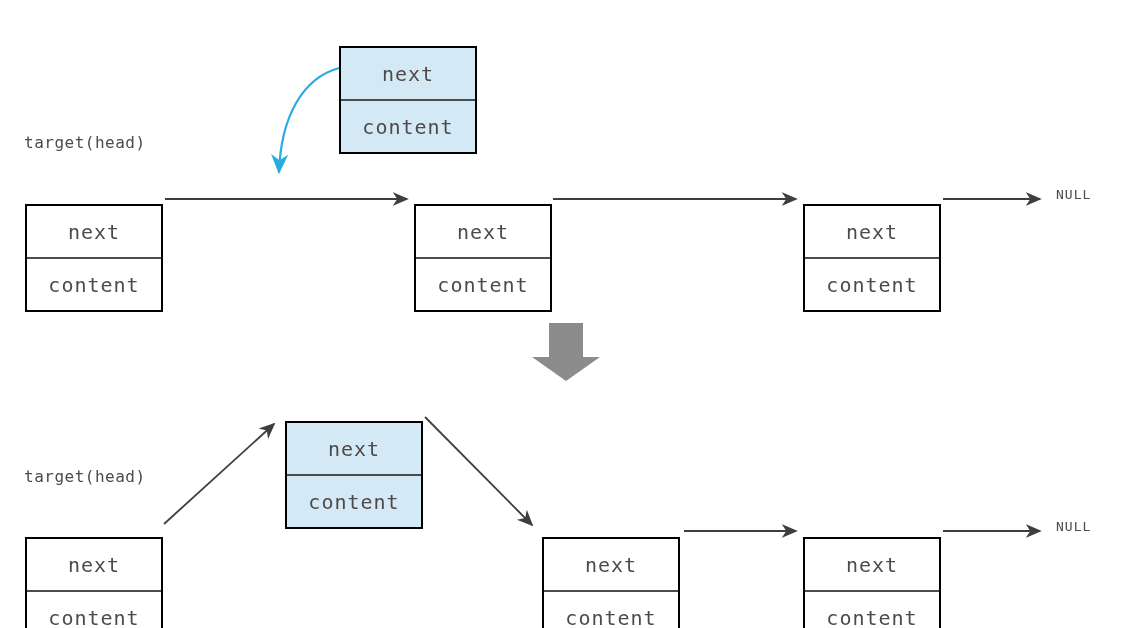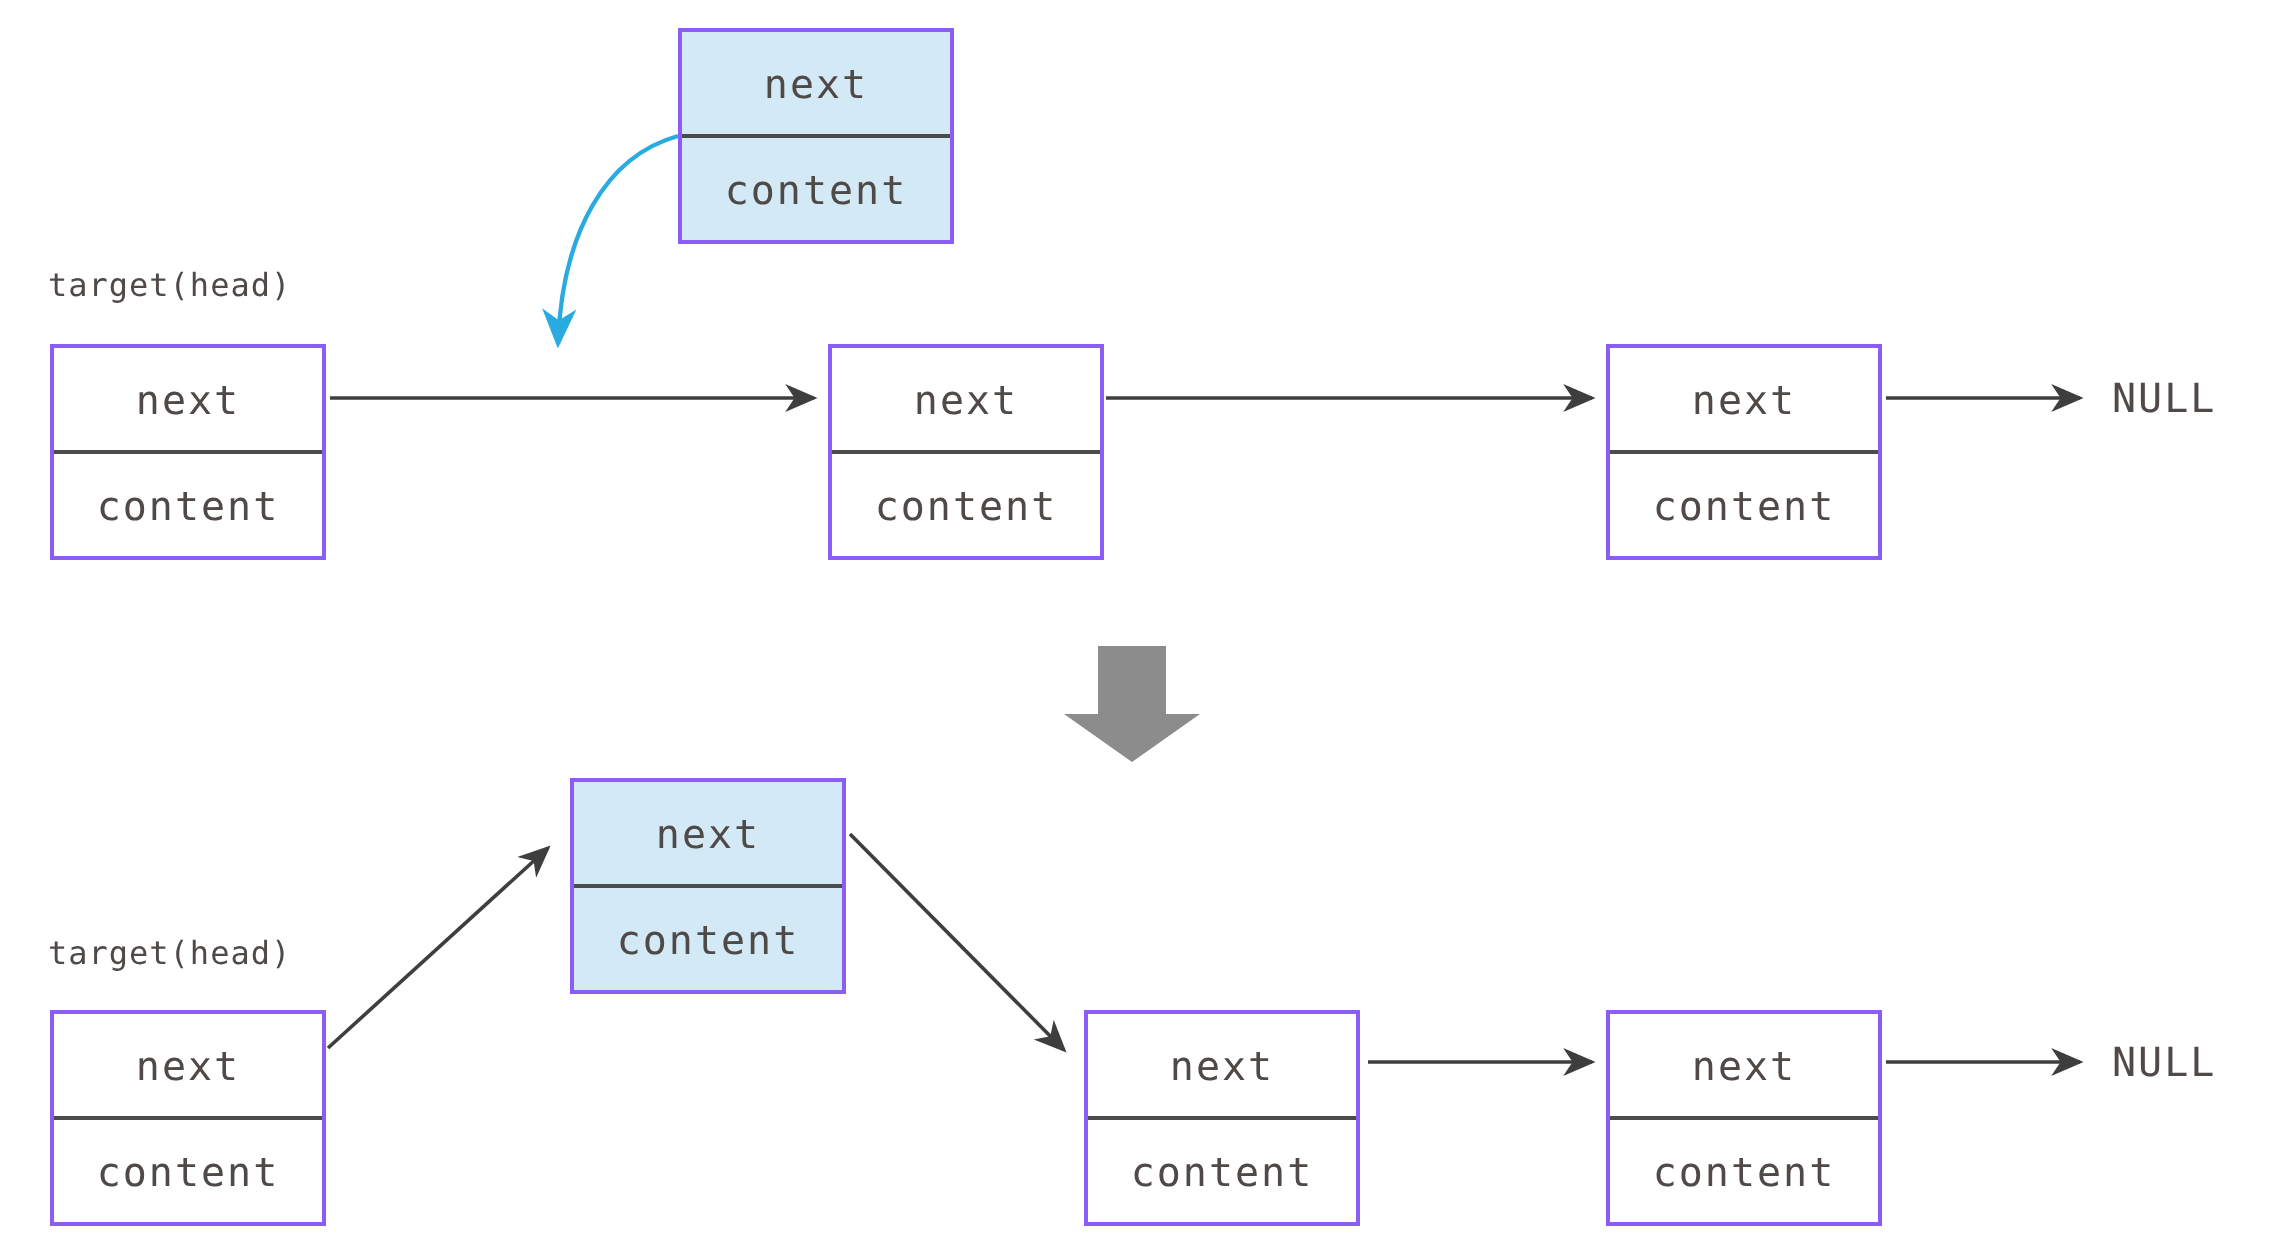--- a/index.html
+++ b/index.html
@@ -13,23 +13,24 @@
     overflow: hidden;
   }
   .wires {
     position: absolute;
     left: 0; top: 0;
     width: 1140px; height: 628px;
   }
   .node {
     position: absolute;
     width: 134px;
-    border: 2px solid #8b5cf6;
+    border: 2px solid #000000;
     background: #ffffff;
     box-sizing: content-box;
+    margin-top: 32px;
   }
   .node .cell {
     height: 51px;
     display: flex;
     align-items: center;
     justify-content: center;
     font-size: 20px;
     letter-spacing: 1px;
   }
   .node .cell + .cell {
@@ -38,21 +39,21 @@
   .node.highlight {
     background: #d4e9f6;
   }
   .label {
     position: absolute;
     font-size: 16px;
     white-space: nowrap;
     letter-spacing: 0.5px;
   }
   .label.null-label {
-    font-size: 20px;
+    font-size: 13px;
     letter-spacing: 1px;
   }
 </style>
 </head>
 <body>
 
 <div class="canvas">
 
   <svg class="wires" viewBox="0 0 1140 628" xmlns="http://www.w3.org/2000/svg">
     <defs>

